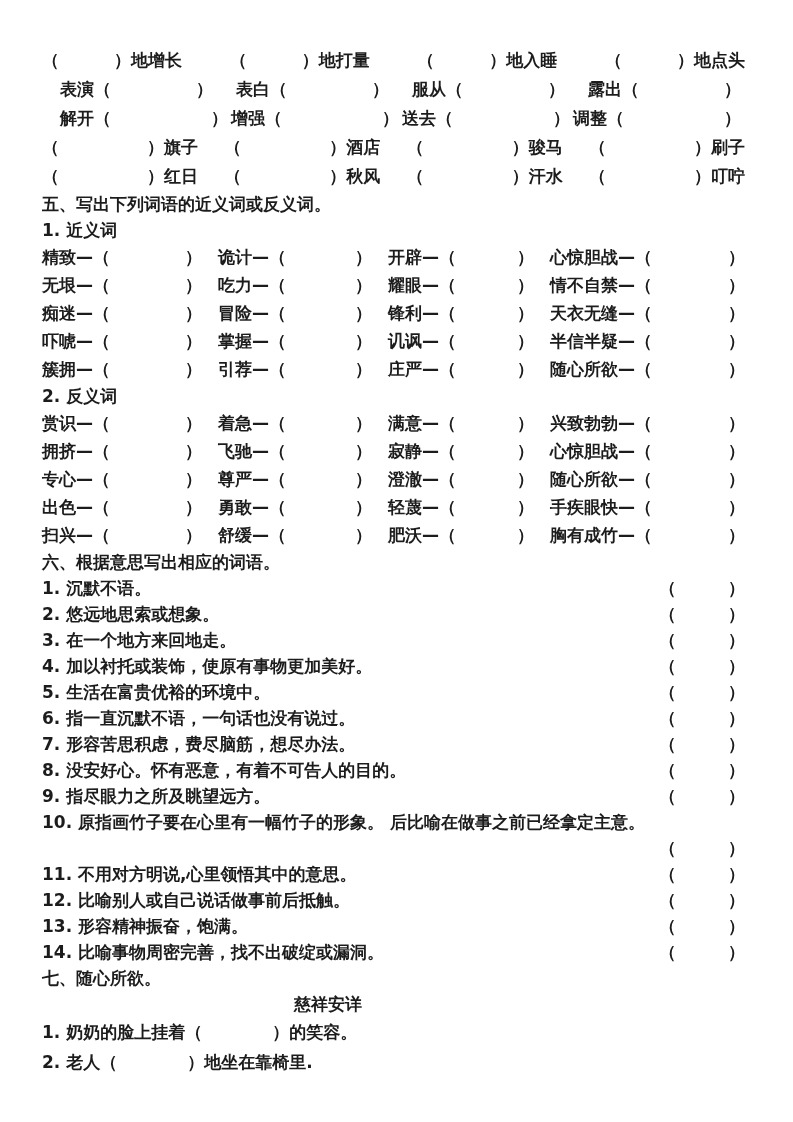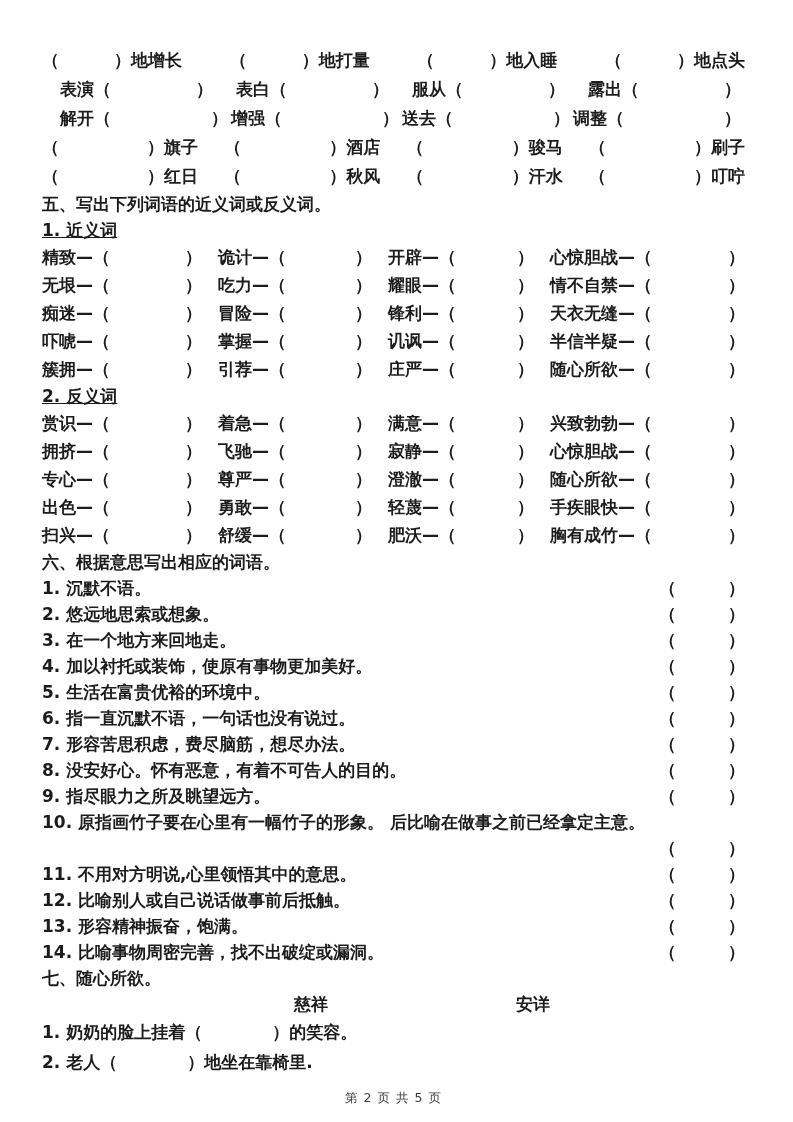--- a/index.html
+++ b/index.html
@@ -17,39 +17,39 @@
   .fit{display:inline-flex;align-items:baseline;}
   .bk{display:inline-block;}
   .r1 .bk{width:55px;}
   .r2 .bk{width:85px;}
   .r3 .bk{width:100px;}
   .r4 .bk{width:88px;}
   .r5 .bk{width:88px;}
 
   
   .sec-title{line-height:26px;}
-  .sub-label{line-height:26px;text-decoration:underline;}
+  .sub-label{line-height:26px;}
 
   
   .pair-grid{display:grid;grid-template-columns:176px 170px 162px 1fr;line-height:28px;}
   .pair{display:flex;align-items:center;white-space:nowrap;}
   .pair .sp{flex:1 1 auto;min-width:30px;}
   .pair .cp{margin-right:16px;}
   .pair-grid .pair:nth-of-type(4n) .cp{margin-right:0;}
 
   
   .def-list div.def-row{display:flex;flex-wrap:wrap;line-height:26px;align-items:flex-start;}
   .def-row .def-text{white-space:normal;}
   .def-row .sp{flex:1 1 auto;min-width:8px;}
   .def-row .pgroup{white-space:nowrap;}
   .def-row .bk{width:52px;}
   .def-list div.def-row:nth-of-type(10) .def-text{flex:0 0 100%;}
 
   
-  .opts-row{display:flex;line-height:26px;padding-left:252px;gap:188px;}
+  .opts-row{display:flex;line-height:26px;padding-left:252px;}
   .sent-list div.sent{line-height:30px;white-space:nowrap;}
   .sent .bk{width:70px;}
 
   
   .page-footer{margin-top:14px;text-align:center;font-size:12.5px;color:#3a3a3a;font-weight:400;letter-spacing:1px;line-height:14px;}
 </style>
 </head>
 <body>
 
 <div class="page">
@@ -645,15 +645,14 @@
     </div>
 
     <div class="sent-list">
 
         <div class="sent"><span>1. 奶奶的脸上挂着</span><span>（</span><span class="bk"></span><span>）</span><span>的笑容。</span></div>
 
         <div class="sent"><span>2. 老人</span><span>（</span><span class="bk"></span><span>）</span><span>地坐在靠椅里.</span></div>
       </div>
   </div>
 
-  <div class="page-footer">第 2 页 共 5 页</div>
 
 </div>
 
 </body></html>

